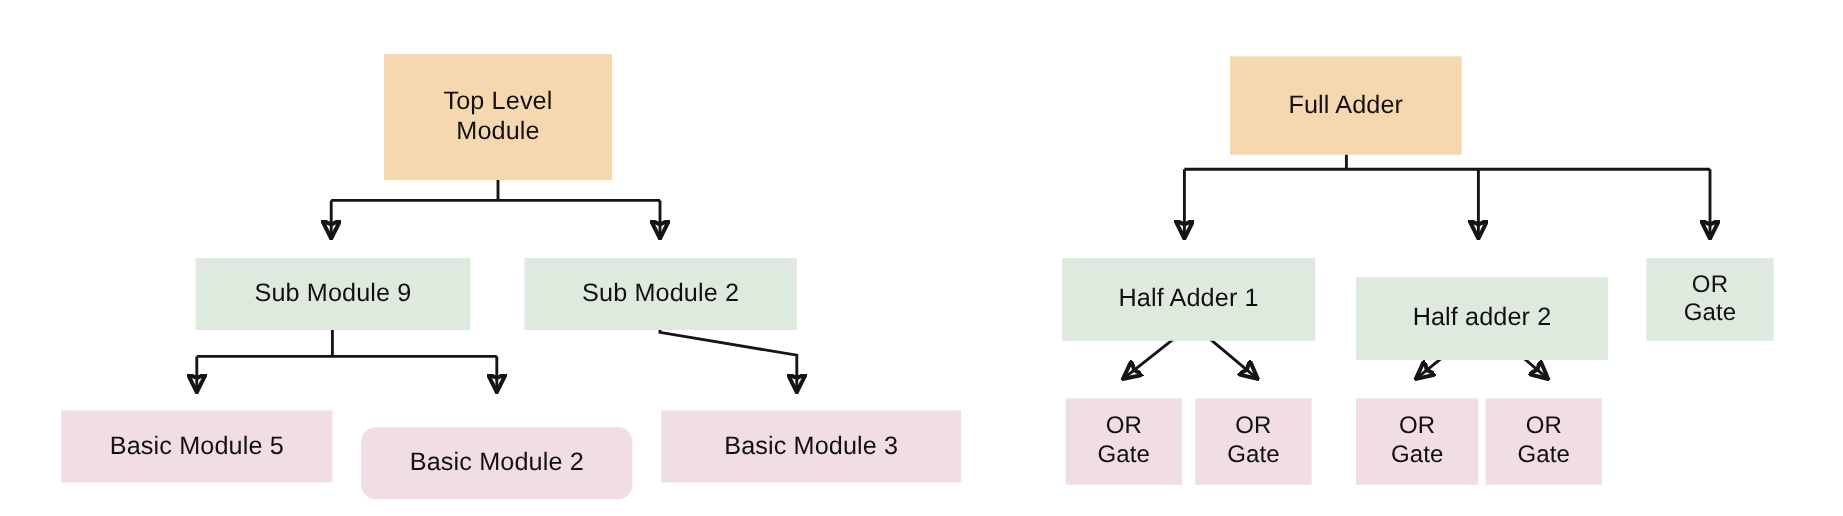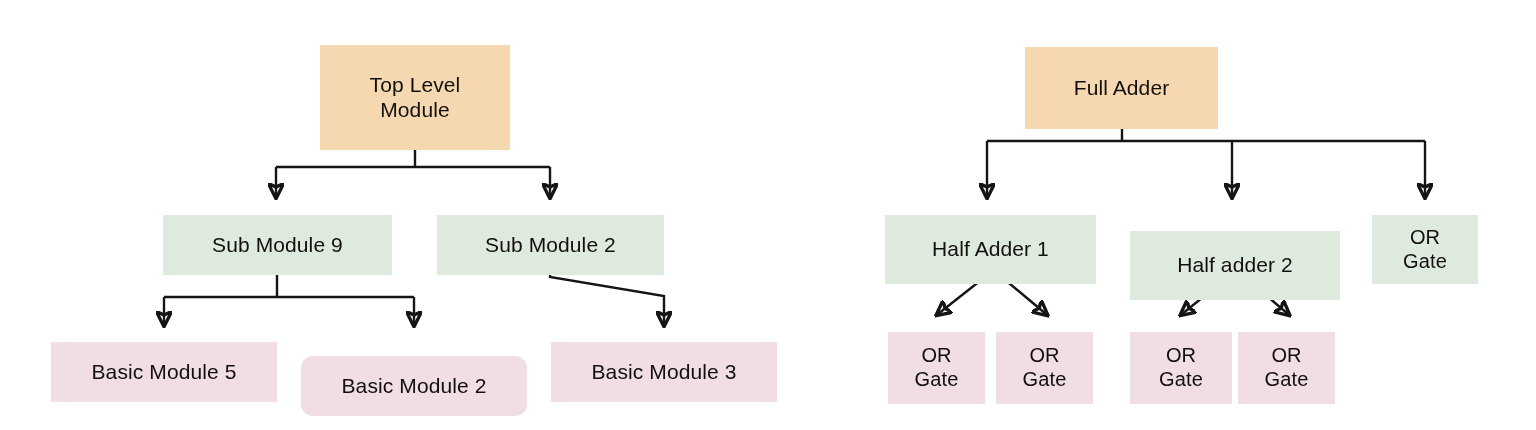--- a/index.html
+++ b/index.html
@@ -90,21 +90,21 @@
 Module</div>
 
   <div class="node mid" style="left:163px; top:203px; width:229px; height:60px;">Sub Module 9</div>
 
   <div class="node mid" style="left:437px; top:203px; width:227px; height:60px;">Sub Module 2</div>
 
   <div class="node leaf" style="left:51px; top:330px; width:226px; height:60px;">Basic Module 5</div>
 
   <div class="node leaf" style="left:301px; top:344px; width:226px; height:60px;border-radius:12px;">Basic Module 2</div>
 
-  <div class="node leaf" style="left:551px; top:330px; width:226px; height:60px;text-align:center;">Basic Module 3</div>
+  <div class="node leaf" style="left:551px; top:330px; width:250px; height:60px;text-align:center;">Basic Module 3</div>
 
   <div class="node root" style="left:1025px; top:35px; width:193px; height:82px;text-align:right;">Full Adder</div>
 
   <div class="node mid" style="left:885px; top:203px; width:211px; height:69px;text-align:center;">Half Adder 1</div>
 
   <div class="node mid" style="left:1130px; top:219px; width:210px; height:69px;">Half adder 2</div>
 
   <div class="node mid small" style="left:1372px; top:203px; width:106px; height:69px;">OR
 Gate</div>
 

